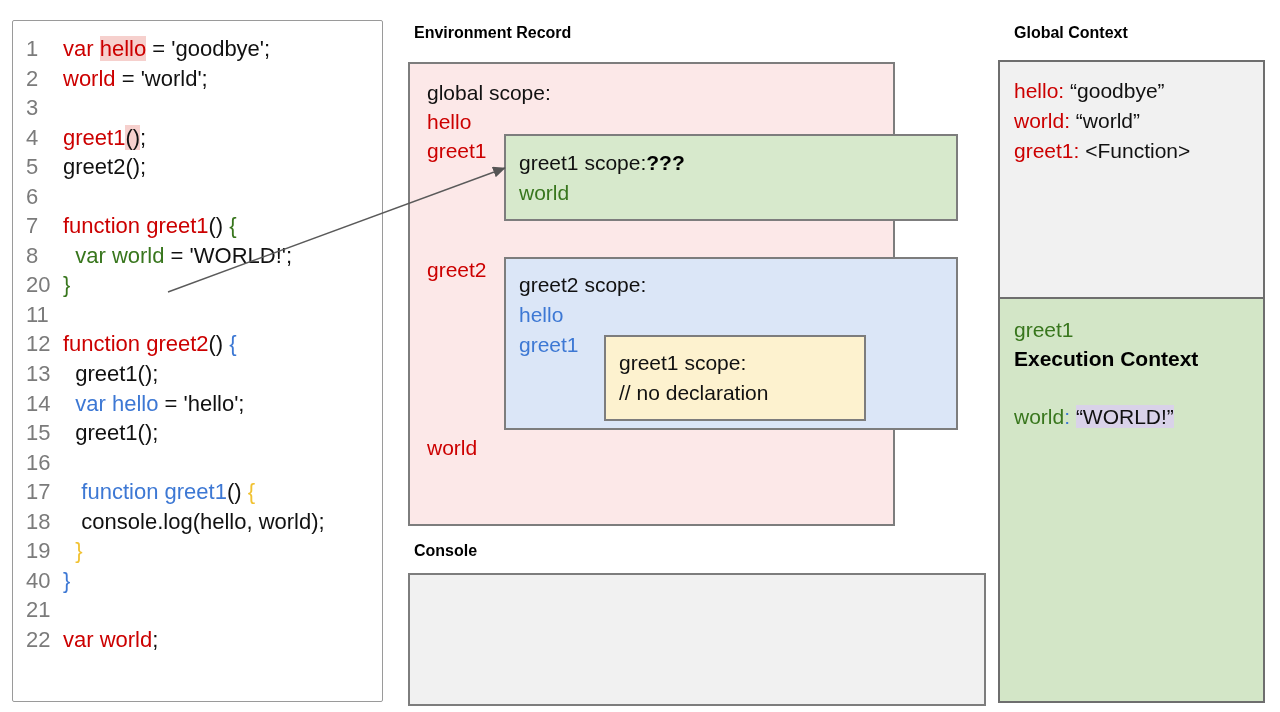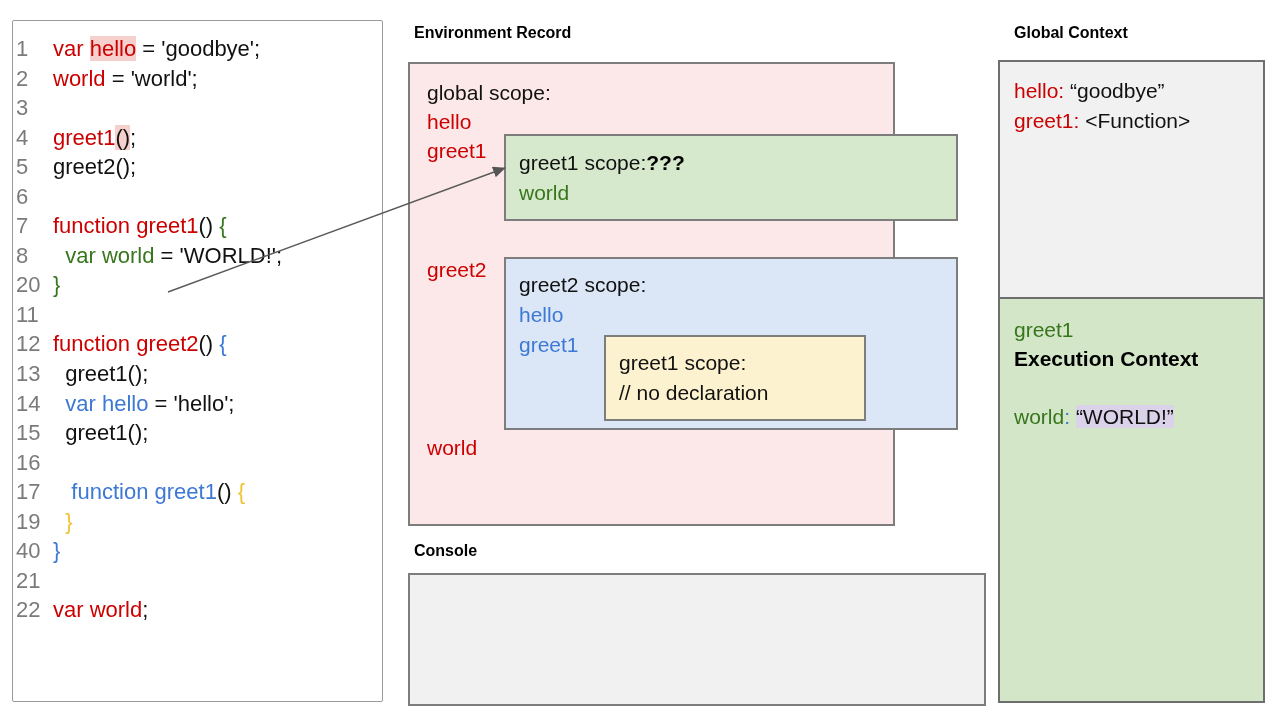--- a/index.html
+++ b/index.html
@@ -5,21 +5,21 @@
   html,body{margin:0;padding:0;background:#fff;}
   body{
     font-family:"Liberation Sans","DejaVu Sans",sans-serif;
     width:1280px;height:712px;position:relative;overflow:hidden;
     color:#111;
   }
   
   .code-panel{
     position:absolute;left:12px;top:20px;width:371px;height:682px;
     background:#fff;border:1px solid #9a9a9a;border-radius:2px;
-    box-sizing:border-box;padding:13px 0 0 3px;overflow:hidden;
+    box-sizing:border-box;padding:13px 0 0 13px;overflow:hidden;
   }
   .code-line{
     white-space:pre;font-size:22px;line-height:29.55px;height:29.55px;
   }
   .line-num{
     display:inline-block;width:37px;color:#7b7b7b;
   }
   .c-red{color:#cc0000;}
   .c-black{color:#111;}
   .c-green{color:#38761d;}
@@ -84,20 +84,21 @@
       <div class="code-line"><span class="line-num">7</span><span class="c-red">function greet1</span><span class="c-black">() </span><span class="c-green">{</span></div>
       <div class="code-line"><span class="line-num">8</span><span class="c-black">  </span><span class="c-green">var world</span><span class="c-black"> = 'WORLD!';</span></div>
       <div class="code-line"><span class="line-num">20</span><span class="c-green">}</span></div>
       <div class="code-line"><span class="line-num">11</span></div>
       <div class="code-line"><span class="line-num">12</span><span class="c-red">function greet2</span><span class="c-black">() </span><span class="c-blue">{</span></div>
       <div class="code-line"><span class="line-num">13</span><span class="c-black">  greet1();</span></div>
       <div class="code-line"><span class="line-num">14</span><span class="c-black">  </span><span class="c-blue">var hello</span><span class="c-black"> = 'hello';</span></div>
       <div class="code-line"><span class="line-num">15</span><span class="c-black">  greet1();</span></div>
       <div class="code-line"><span class="line-num">16</span></div>
       <div class="code-line"><span class="line-num">17</span><span class="c-black">   </span><span class="c-blue">function greet1</span><span class="c-black">() </span><span class="c-orange">{</span></div>
+      <div class="code-line"><span class="line-num">18</span><span class="c-black">   console.log(hello, world);</span></div>
       <div class="code-line"><span class="line-num">19</span><span class="c-orange">  }</span></div>
       <div class="code-line"><span class="line-num">40</span><span class="c-blue">}</span></div>
       <div class="code-line"><span class="line-num">21</span></div>
       <div class="code-line"><span class="line-num">22</span><span class="c-red">var world</span><span class="c-black">;</span></div>
     </div>
 </div>
 
 <div class="section-title" style="left:414px;top:24px;">Environment Record</div>
 
 <div class="env-box">
@@ -123,20 +124,21 @@
     </div>
   </div>
 </div>
 
 <div class="section-title" style="left:414px;top:542px;">Console</div>
 <div class="console-box"></div>
 
 <div class="section-title" style="left:1014px;top:24px;">Global Context</div>
 <div class="gc-box">
   <div class="gc-row"><span class="c-red">hello:</span><span class="c-black"> “goodbye”</span></div>
+  <div class="gc-row"><span class="c-red">world:</span><span class="c-black"> “world”</span></div>
   <div class="gc-row"><span class="c-red">greet1:</span><span class="c-black"> &lt;Function&gt;</span></div>
 </div>
 
 <div class="exec-box">
   <div class="exec-row c-green">greet1</div>
   <div class="exec-row exec-title">Execution Context</div>
   <div class="exec-spacer"></div>
   <div class="exec-row"><span class="c-green">world</span><span class="c-blue">:</span><span class="c-black"> </span><span class="c-black hl-lavender">“WORLD!”</span></div>
 </div>
 

